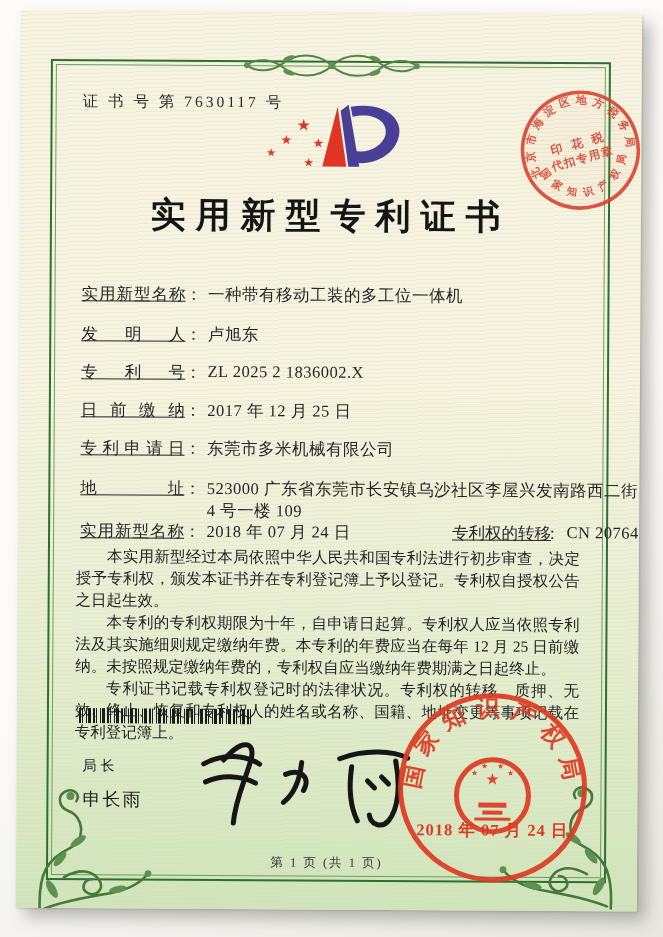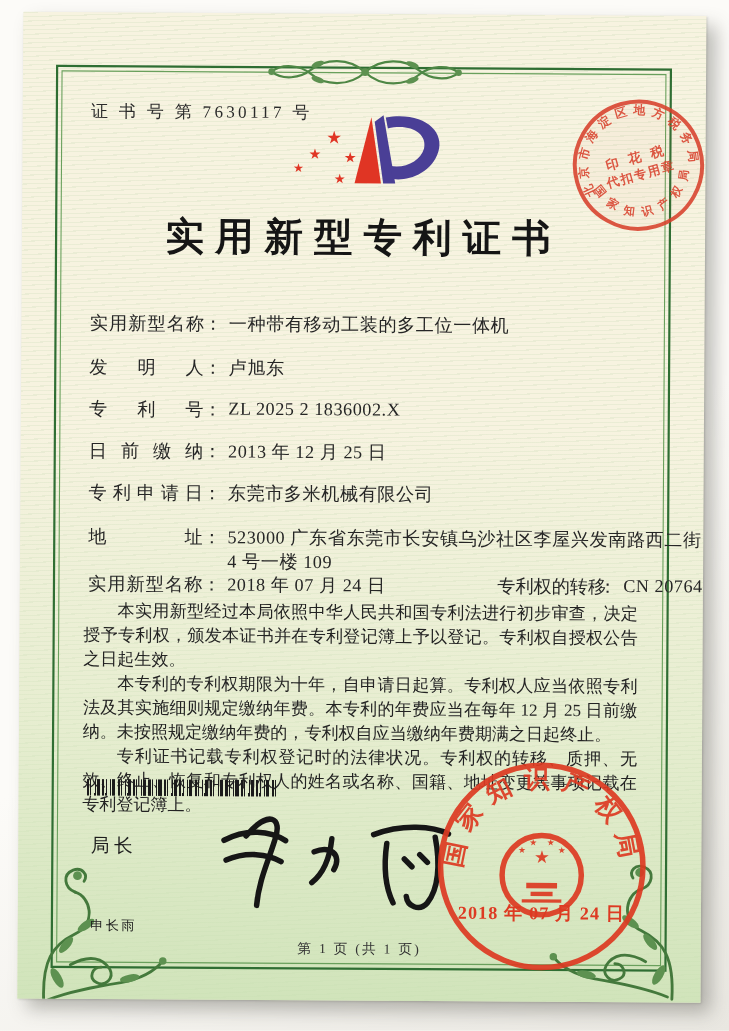--- a/index.html
+++ b/index.html
@@ -22,38 +22,38 @@
     position:absolute;left:30px;top:48px;right:31px;bottom:28px;
     border:2px solid #2f6e33;box-sizing:border-box;
   }
   .frame-inner{position:absolute;inset:3px;border:1px solid #69a05c;}
   .cert-no{position:absolute;left:62px;top:80px;font-size:15.5px;letter-spacing:3px;color:#2b2b2b;}
   .title{position:absolute;left:0;right:0;top:180px;text-align:center;
     font-size:35px;font-weight:bold;letter-spacing:10px;color:#151515;}
   .logo{position:absolute;left:238px;top:88px;width:155px;height:86px;}
   .tax-seal{position:absolute;left:496px;top:72px;width:128px;height:128px;transform:rotate(-16deg);opacity:0.88;}
   .field-row{position:absolute;left:62px;font-size:16.5px;color:#262626;white-space:nowrap;}
-  .field-label{display:inline-block;width:104px;text-align:justify;text-align-last:justify;vertical-align:top;}
+  .field-label{display:inline-block;width:104px;text-align:justify;text-align-last:justify;vertical-align:top;text-decoration:underline;}
   .field-colon{vertical-align:top;}
   .field-value{margin-left:6px;letter-spacing:0.5px;vertical-align:top;}
   .field-value.wrap{display:inline-block;white-space:normal;width:438px;line-height:21.5px;}
   .grant-no{position:absolute;left:372px;top:0;white-space:nowrap;}
   .grant-no .field-label{width:92px;}
   .paragraphs{position:absolute;left:58px;top:534px;width:504px;
     font-size:15.5px;line-height:22px;color:#232323;text-align:justify;}
   .paragraphs p{margin:0;text-indent:2em;}
   .barcode{position:absolute;left:62px;top:697px;width:174px;height:15px;
     background:repeating-linear-gradient(90deg,
       #1b1b1b 0px,#1b1b1b 2px,rgba(0,0,0,0) 2px,rgba(0,0,0,0) 3px,
       #1b1b1b 3px,#1b1b1b 4px,rgba(0,0,0,0) 4px,rgba(0,0,0,0) 7px,
       #1b1b1b 7px,#1b1b1b 8px,rgba(0,0,0,0) 8px,rgba(0,0,0,0) 9px,
       #1b1b1b 9px,#1b1b1b 12px,rgba(0,0,0,0) 12px,rgba(0,0,0,0) 14px);
   }
-  .director-title{position:absolute;left:66px;top:746px;font-size:17px;letter-spacing:4px;color:#1d1d1d;}
-  .director-name{position:absolute;left:66px;top:776px;font-size:12px;letter-spacing:2px;color:#1d1d1d;margin-top:46px;}
+  .director-title{position:absolute;left:66px;top:746px;font-size:14px;letter-spacing:4px;color:#1d1d1d;}
+  .director-name{position:absolute;left:66px;top:776px;font-size:18px;letter-spacing:2px;color:#1d1d1d;}
   .signature{position:absolute;left:165px;top:718px;width:245px;height:98px;}
   .main-seal{position:absolute;left:378px;top:676px;width:196px;height:196px;opacity:0.92;}
   .seal-date{position:absolute;left:372px;top:806px;width:208px;text-align:center;
     font-size:16.5px;letter-spacing:1px;color:#dd3a22;font-weight:bold;}
   .footer{position:absolute;left:0;right:0;top:842px;text-align:center;
     font-size:12.5px;letter-spacing:2px;color:#333;}
   .flourish-top{position:absolute;left:50%;transform:translateX(-50%);top:37px;width:230px;height:32px;}
   .flourish-bl{position:absolute;left:14px;top:770px;width:135px;height:135px;}
   .flourish-br{position:absolute;right:16px;top:764px;width:135px;height:135px;transform:scaleX(-1);}
   .seal-red{fill:#dd3a22;}
@@ -157,21 +157,21 @@
   <div class="field-row" style="top:272px">
     <span class="field-label">实用新型名称</span><span class="field-colon">：</span><span class="field-value">一种带有移动工装的多工位一体机</span>
   </div>
   <div class="field-row" style="top:312px">
     <span class="field-label">发明人</span><span class="field-colon">：</span><span class="field-value">卢旭东</span>
   </div>
   <div class="field-row" style="top:350px">
     <span class="field-label">专利号</span><span class="field-colon">：</span><span class="field-value">ZL 2025 2 1836002.X</span>
   </div>
   <div class="field-row" style="top:388px">
-    <span class="field-label">日前缴纳</span><span class="field-colon">：</span><span class="field-value">2013 年 12 月 25 日</span>
+    <span class="field-label">日前缴纳</span><span class="field-colon">：</span><span class="field-value">2017 年 12 月 25 日</span>
   </div>
   <div class="field-row" style="top:426px">
     <span class="field-label">专利申请日</span><span class="field-colon">：</span><span class="field-value">东莞市多米机械有限公司</span>
   </div>
   <div class="field-row" style="top:466px">
     <span class="field-label">地址</span><span class="field-colon">：</span><span class="field-value wrap">523000 广东省东莞市长安镇乌沙社区李屋兴发南路西二街 4 号一楼 109</span>
   </div>
   <div class="field-row" style="top:509px">
     <span class="field-label">实用新型名称</span><span class="field-colon">：</span><span class="field-value">2018 年 07 月 24 日</span>
     <span class="grant-no">

